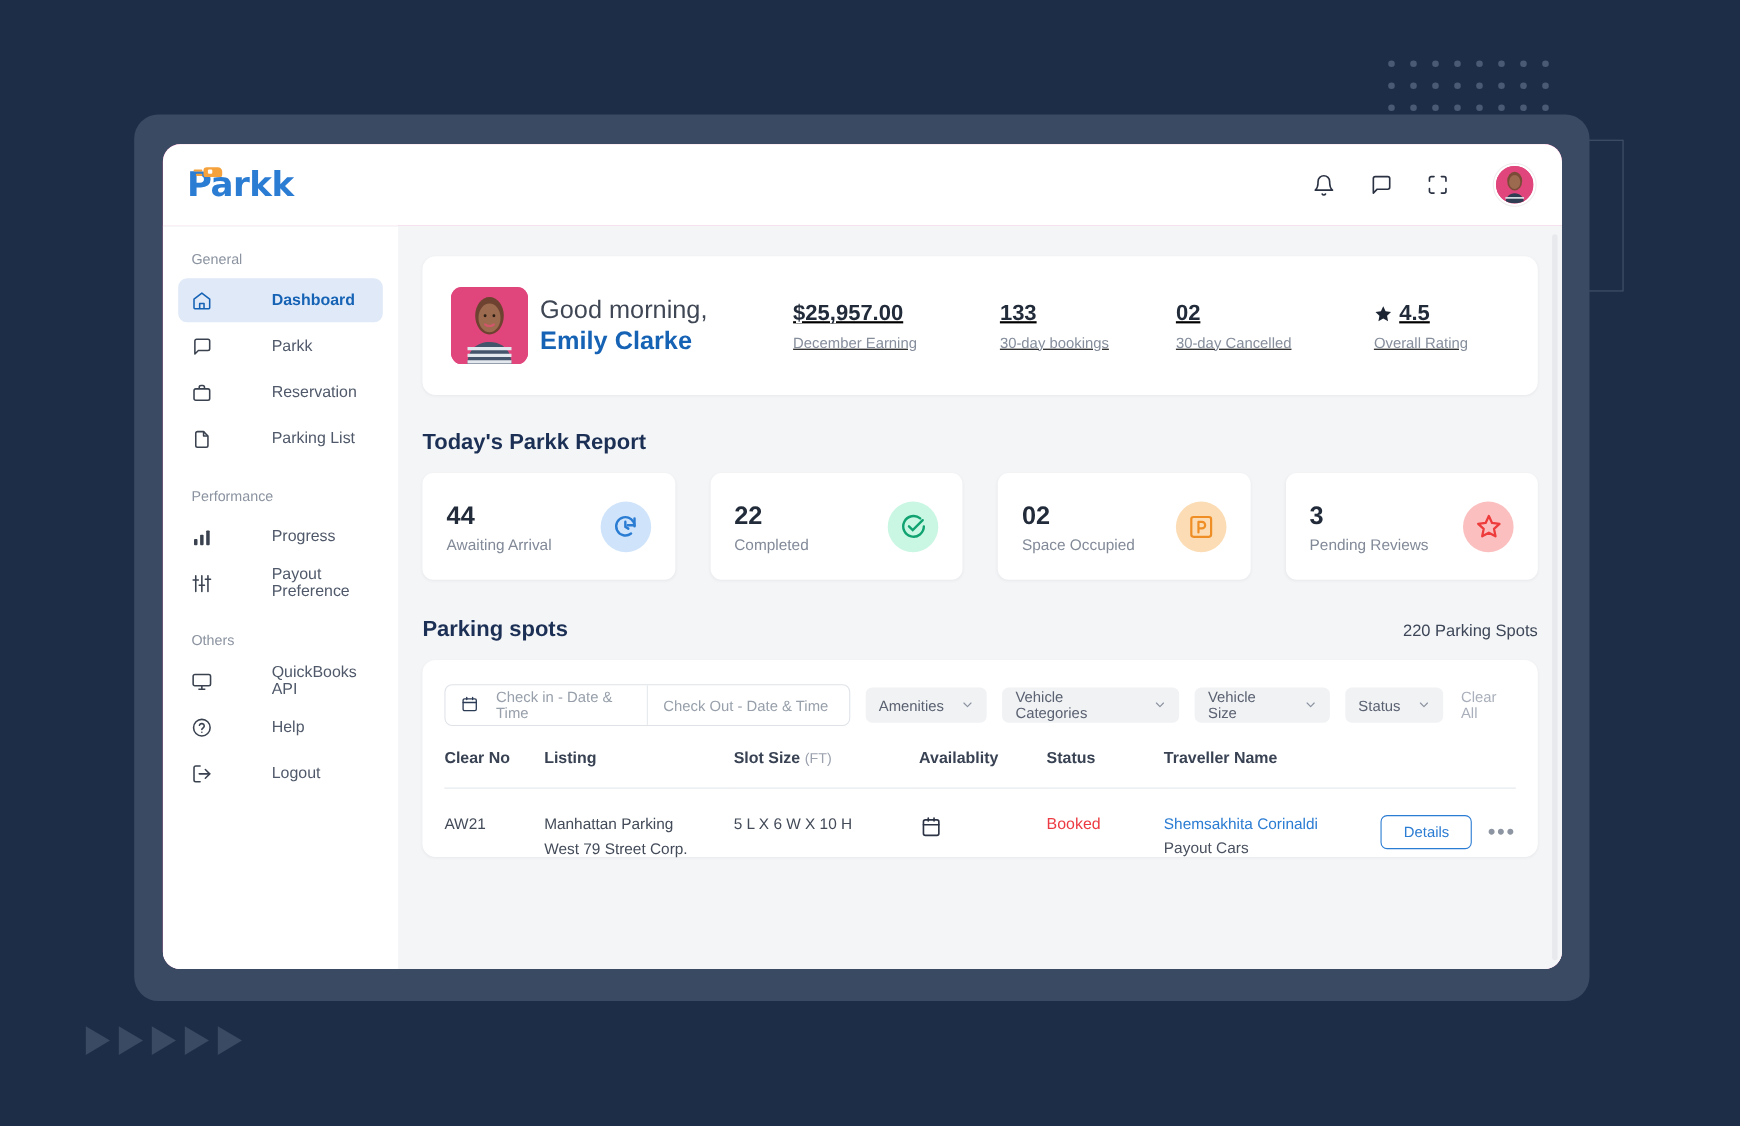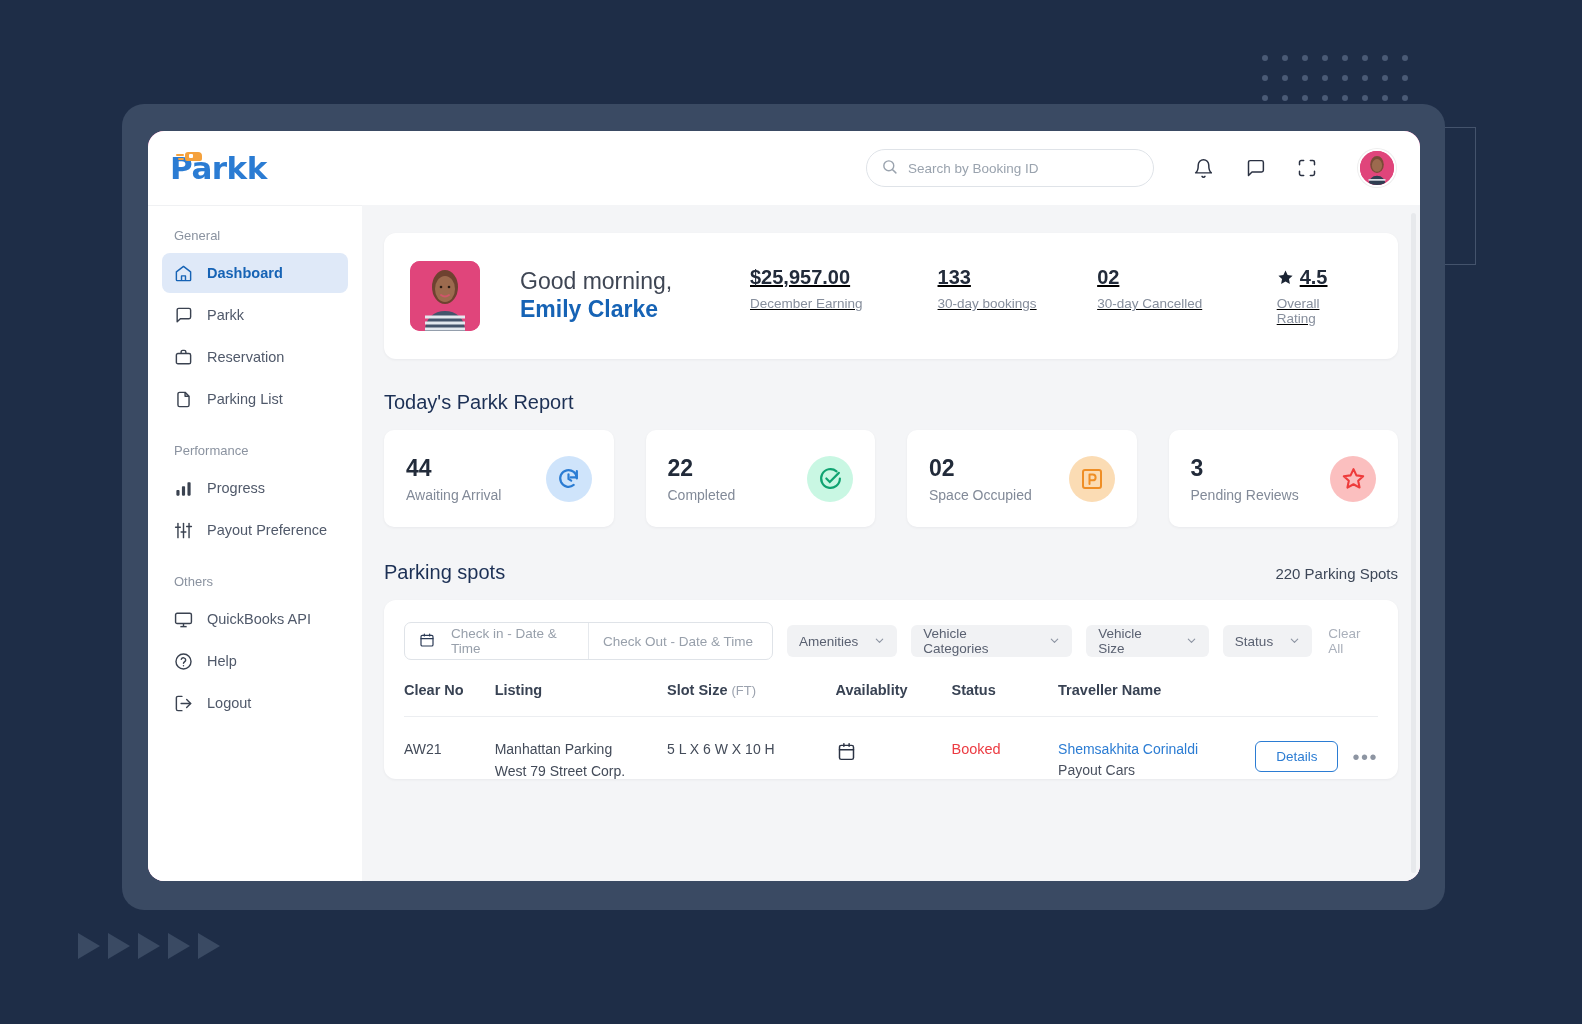--- a/index.html
+++ b/index.html
@@ -197,20 +197,21 @@
     gap: 14px;
     height: 40px;
     padding: 0 12px;
     border-radius: 8px;
     cursor: pointer;
     margin-bottom: 2px;
   }
   .side-item .lbl {
     font-size: 14.5px;
     color: #50596a;
+    margin-left: 40px;
   }
   .side-item.active { background: #dfe9f8; }
   .side-item.active .lbl { color: #1663b5; font-weight: bold; }
   .side-icon {
     width: 19px; height: 19px;
     display: flex; align-items: center; justify-content: center;
     flex: 0 0 19px;
   }
 
   
@@ -242,39 +243,39 @@
     box-shadow: 0 1px 3px rgba(16,24,40,0.05);
   }
   .greet-avatar {
     width: 70px; height: 70px;
     border-radius: 10px;
     background: #e0457b;
     overflow: hidden;
     position: relative;
     flex: 0 0 70px;
   }
-  .greet-text { margin-left: 40px; width: 230px; }
+  .greet-text { margin-left: 11px; width: 230px; }
   .greet-line1 { font-size: 23px; color: #3f4654; line-height: 1.25; }
   .greet-line2 { font-size: 23px; color: #1663b5; font-weight: bold; line-height: 1.3; }
 
   .stats { display: flex; align-items: flex-start; flex: 1; text-decoration: underline; }
   .stat { padding-right: 10px; }
   .stat-val {
     font-size: 20px;
     font-weight: bold;
     color: #222b3a;
     display: flex; align-items: center; gap: 6px;
     margin-bottom: 7px;
   }
   .stat-lbl { font-size: 13.5px; color: #868e9c; }
 
   
   .sec-title {
     font-size: 20px;
-    font-weight: normal;
+    font-weight: bold;
     color: #1c3055;
     margin: 32px 0 16px 0;
   }
   .sec-head {
     display: flex;
     align-items: baseline;
     justify-content: space-between;
     margin: 34px 0 16px 0;
   }
   .sec-head .sec-title { margin: 0; text-align: center; }
@@ -434,29 +435,20 @@
         <div class="line l1"></div>
           <div class="line l2"></div>
         <div class="body"></div>
           <div class="win"></div>
       </div>
       <span class="logo-text">Parkk</span>
     </div>
 
     <div class="topbar-spacer"></div>
 
-    <div class="search-box">
-      <span>
-        <svg width="17" height="17" viewBox="0 0 24 24" fill="none" stroke="#9aa3ae" stroke-width="2" stroke-linecap="round">
-          <circle cx="11" cy="11" r="7"></circle>
-            <line x1="16.5" y1="16.5" x2="21" y2="21"></line>
-        </svg>
-      </span>
-      <input type="text" placeholder="Search by Booking ID" style="">
-    </div>
 
     <div class="topbar-icons">
       <div class="ti">
         <svg width="21" height="21" viewBox="0 0 24 24" fill="none" stroke="#2a3142" stroke-width="1.7" stroke-linecap="round" stroke-linejoin="round">
           <path d="M18 8a6 6 0 1 0-12 0c0 7-3 9-3 9h18s-3-2-3-9"></path>
             <path d="M10.3 21a1.94 1.94 0 0 0 3.4 0"></path>
         </svg>
       </div>
       <div class="ti">
         <svg width="21" height="21" viewBox="0 0 24 24" fill="none" stroke="#2a3142" stroke-width="1.7" stroke-linejoin="round">

